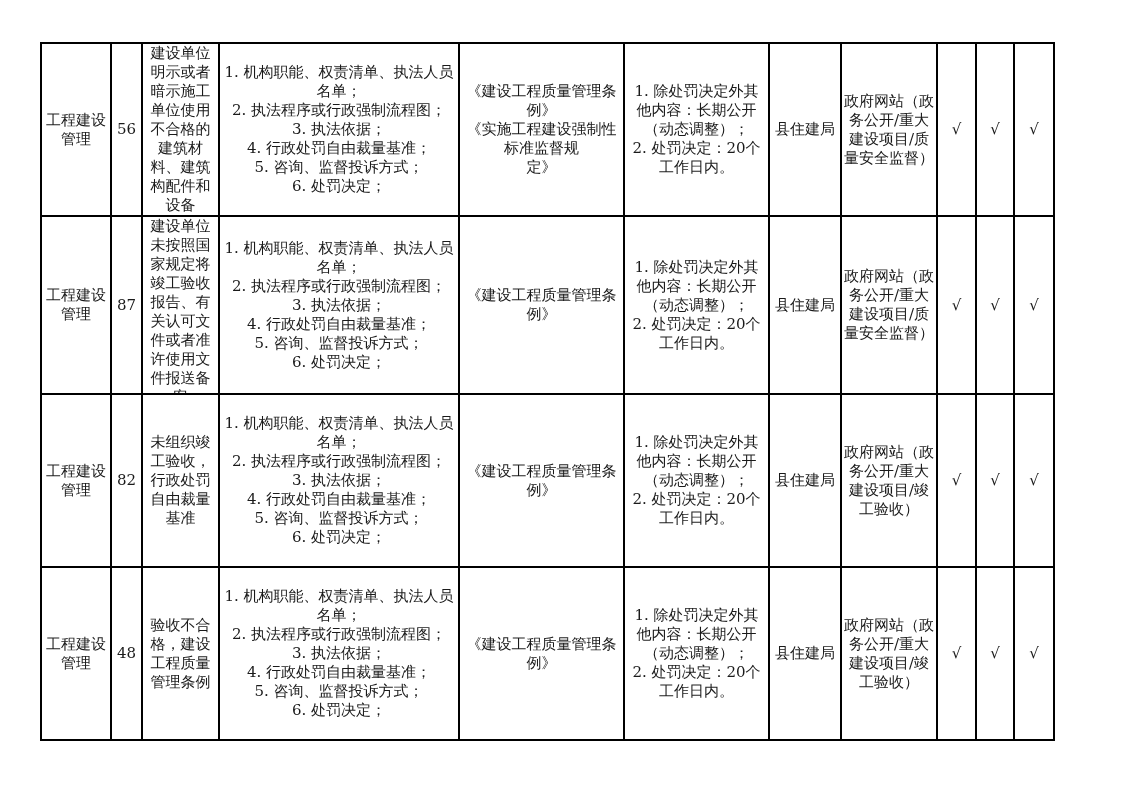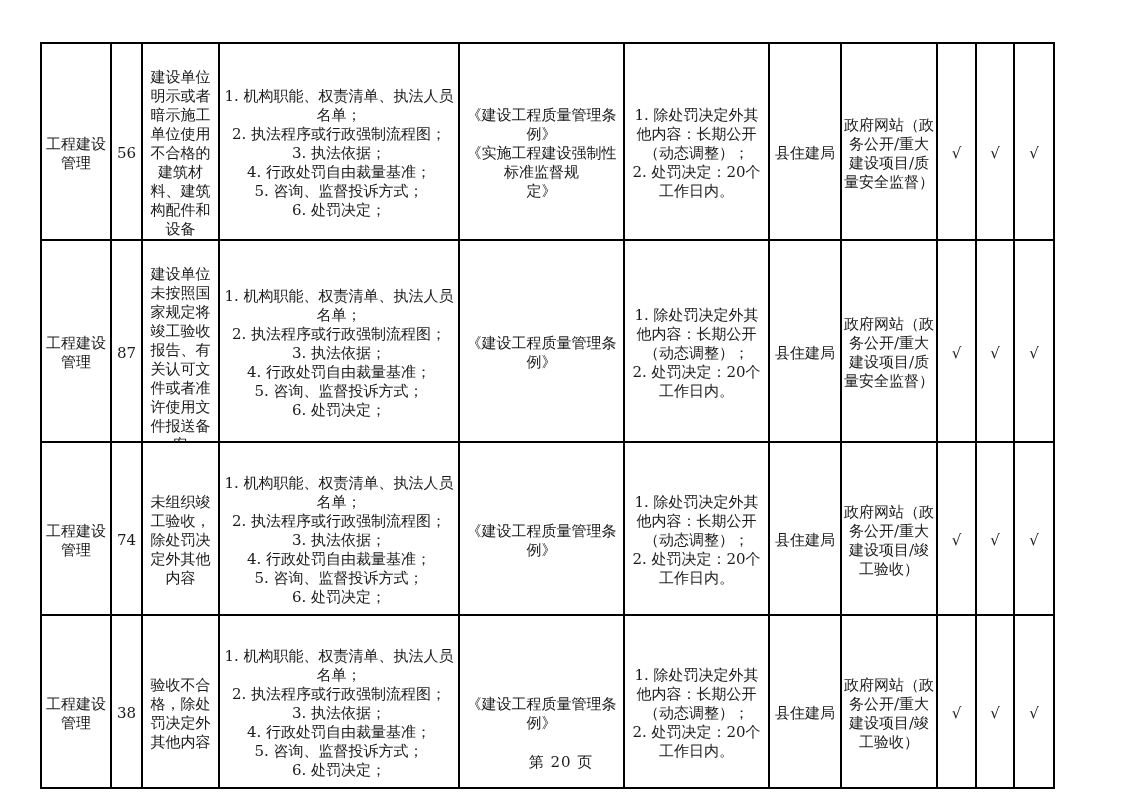--- a/index.html
+++ b/index.html
@@ -28,21 +28,20 @@
     padding: 0 2px;
     font-size: 15px;
     line-height: 19px;
     overflow: hidden;
   }
   .cell {
     white-space: pre-line;
     max-height: 176px;
     overflow: hidden;
     word-break: break-word;
-    margin-top: 24px;
   }
   .footer {
     position: absolute;
     left: 0;
     top: 753px;
     width: 100%;
     text-align: center;
     font-size: 15px;
     letter-spacing: 1px;
   }
@@ -148,24 +147,24 @@
           </td>
     <td>
             <div class="cell">√</div>
           </td>
   </tr>
         <tr>
     <td>
             <div class="cell">工程建设管理</div>
           </td>
     <td>
-            <div class="cell">74</div>
-          </td>
-    <td>
-            <div class="cell">未组织竣工验收，除处罚决定外其他内容</div>
+            <div class="cell">82</div>
+          </td>
+    <td>
+            <div class="cell">未组织竣工验收，行政处罚自由裁量基准</div>
           </td>
     <td>
             <div class="cell">1. 机构职能、权责清单、执法人员名单；
 2. 执法程序或行政强制流程图；
 3. 执法依据；
 4. 行政处罚自由裁量基准；
 5. 咨询、监督投诉方式；
 6. 处罚决定；</div>
           </td>
     <td>
@@ -189,24 +188,24 @@
           </td>
     <td>
             <div class="cell">√</div>
           </td>
   </tr>
         <tr>
     <td>
             <div class="cell">工程建设管理</div>
           </td>
     <td>
-            <div class="cell">38</div>
-          </td>
-    <td>
-            <div class="cell">验收不合格，除处罚决定外其他内容</div>
+            <div class="cell">48</div>
+          </td>
+    <td>
+            <div class="cell">验收不合格，建设工程质量管理条例</div>
           </td>
     <td>
             <div class="cell">1. 机构职能、权责清单、执法人员名单；
 2. 执法程序或行政强制流程图；
 3. 执法依据；
 4. 行政处罚自由裁量基准；
 5. 咨询、监督投诉方式；
 6. 处罚决定；</div>
           </td>
     <td>
@@ -228,14 +227,13 @@
     <td>
             <div class="cell">√</div>
           </td>
     <td>
             <div class="cell">√</div>
           </td>
   </tr>
       </tbody>
   </table>
 
-  <div class="footer">第 20 页</div>
 </div>
 
 </body></html>

